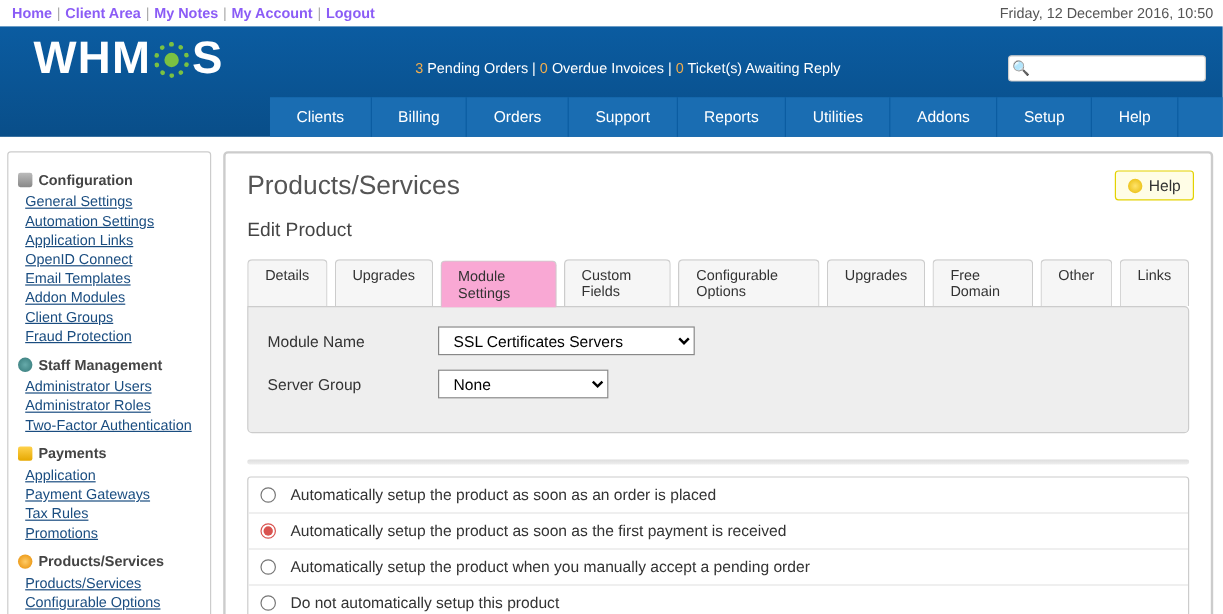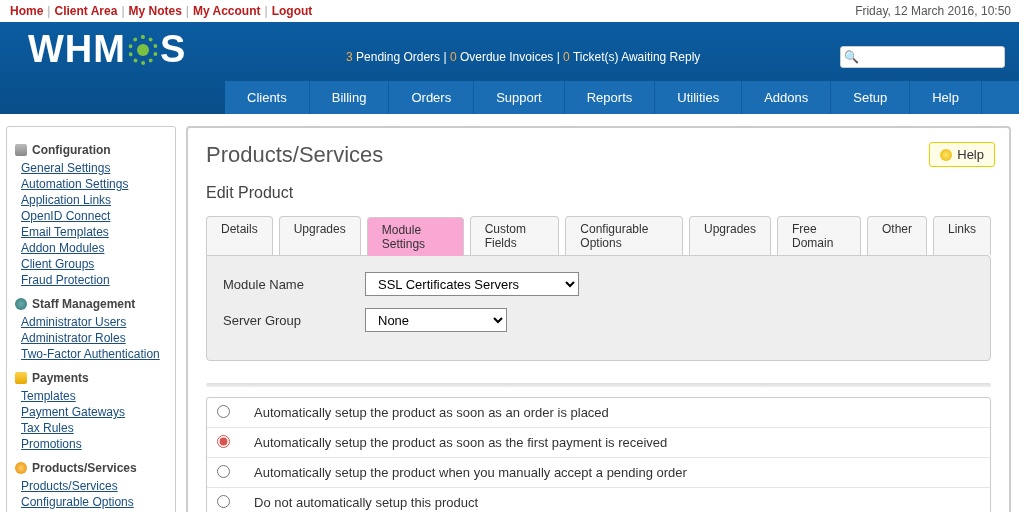--- a/index.html
+++ b/index.html
@@ -1,20 +1,20 @@
 <!DOCTYPE html>
 <html><head>
 <meta charset="utf-8">
 <style>
 * { margin:0; padding:0; box-sizing:border-box; }
 body { font-family:Arial,Helvetica,sans-serif; font-size:13px; color:#333; background:#fff; width:1019px; }
 a { text-decoration:underline; color:#1a4d80; cursor:pointer; }
 
 .topbar { display:flex; justify-content:space-between; padding:4px 8px; font-size:12px; }
-.topbar .left a { color:#b91c1c; text-decoration:none; font-weight:bold; margin:0 2px; }
+.topbar .left a { color:#8b5cf6; text-decoration:none; font-weight:bold; margin:0 2px; }
 .topbar .left .sep { color:#aaa; margin:0 2px; }
 .topbar .date { color:#555; }
 
 .headerblue { background:linear-gradient(#0b5ca1,#094e89); color:#fff; }
 .headerblue .row1 { display:flex; align-items:center; }
 .logo { padding:6px 20px 10px 28px; font-size:38px; font-weight:bold; letter-spacing:1px; display:flex; align-items:center; }
 .logo .gear { display:inline-block; width:30px; height:30px; border-radius:50%; border:4px dotted #7ac142; position:relative; margin:0 2px; }
 .logo .gear::after { content:""; position:absolute; inset:5px; border-radius:50%; background:#7ac142; }
 .pending { flex:1; text-align:center; font-size:12px; color:#fff; padding-top:10px; }
 .pending .n3{color:#f0ad4e;}
@@ -48,30 +48,30 @@
 .tabs .tab.active { background:#f9a8d4; position:relative; top:1px; }
 
 .panel { border:1px solid #ccc; border-radius:0 4px 4px 4px; background:#eee; padding:16px; }
 .frow { display:flex; align-items:center; margin-bottom:12px; }
 .flabel { width:130px; text-align:left; margin-right:12px; color:#333; font-size:13px; }
 .fsel { background:#fff; border:1px solid #888; height:24px; padding:2px 22px 2px 8px; font-size:13px; appearance:auto; }
 
 .sep2 { height:4px; background:linear-gradient(#ddd,#eee); margin:22px 0 10px; border-radius:2px; }
 
 .radiolist { border:1px solid #ccc; border-radius:3px; background:#fff; overflow:hidden; }
-.radiolist label { display:flex; align-items:flex-start; gap:24px; padding:7px 10px; border-bottom:1px solid #e5e5e5; font-size:13px; color:#333; cursor:pointer; }
+.radiolist label { display:flex; align-items:center; gap:12px; padding:7px 10px; border-bottom:1px solid #e5e5e5; font-size:13px; color:#333; cursor:pointer; }
 .radiolist label:last-child{border-bottom:none;}
 .radiolist input[type=radio]{accent-color:#d9534f;}
 </style>
 </head>
 <body>
 
 <div class="topbar">
   <div class="left" id="toplinks"><a>Home</a><span class="sep">|</span><a>Client Area</a><span class="sep">|</span><a>My Notes</a><span class="sep">|</span><a>My Account</a><span class="sep">|</span><a>Logout</a></div>
-  <div class="date">Friday, 12 March 2016, 10:50</div>
+  <div class="date">Friday, 12 December 2016, 10:50</div>
 </div>
 
 <div class="headerblue">
   <div class="row1">
     <div class="logo">WHM<span class="gear"></span>S</div>
     <div class="pending">
       <span class="n3">3</span> <span>Pending Orders</span> | <span class="n0">0</span> <span>Overdue Invoices</span> | <span class="n0">0</span> <span>Ticket(s) Awaiting Reply</span>
     </div>
     <div class="searchwrap">
       <span class="sicon">🔍</span>
@@ -114,21 +114,21 @@
     <div id="sb-staff">
         <a>Administrator Users</a>
         <a>Administrator Roles</a>
         <a>Two-Factor Authentication</a>
       </div>
     <div class="sidehead">
         <span class="ic ic-pay"></span>
         <span>Payments</span>
       </div>
     <div id="sb-pay">
-        <a>Templates</a>
+        <a>Application</a>
         <a>Payment Gateways</a>
         <a>Tax Rules</a>
         <a>Promotions</a>
       </div>
     <div class="sidehead">
         <span class="ic ic-prod"></span>
         <span>Products/Services</span>
       </div>
     <div id="sb-prod">
         <a>Products/Services</a>

